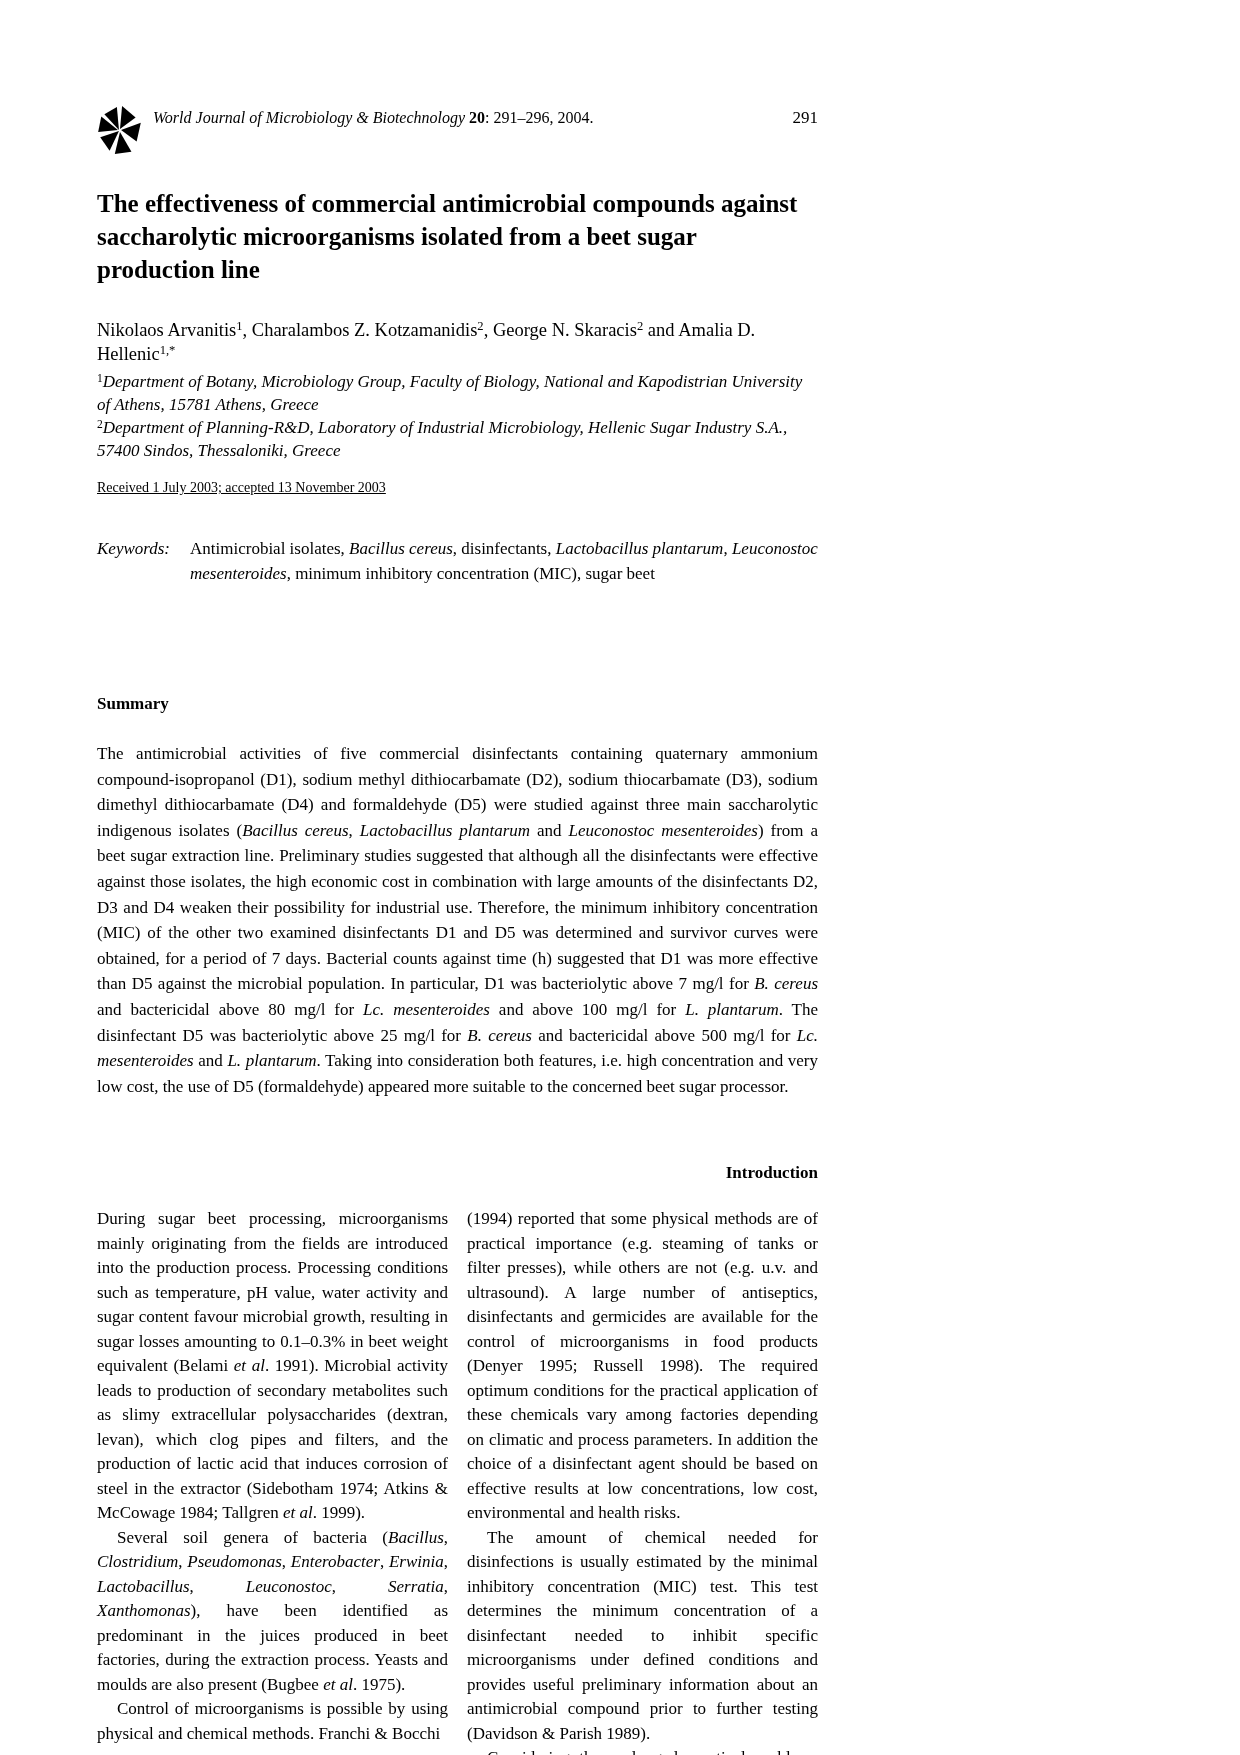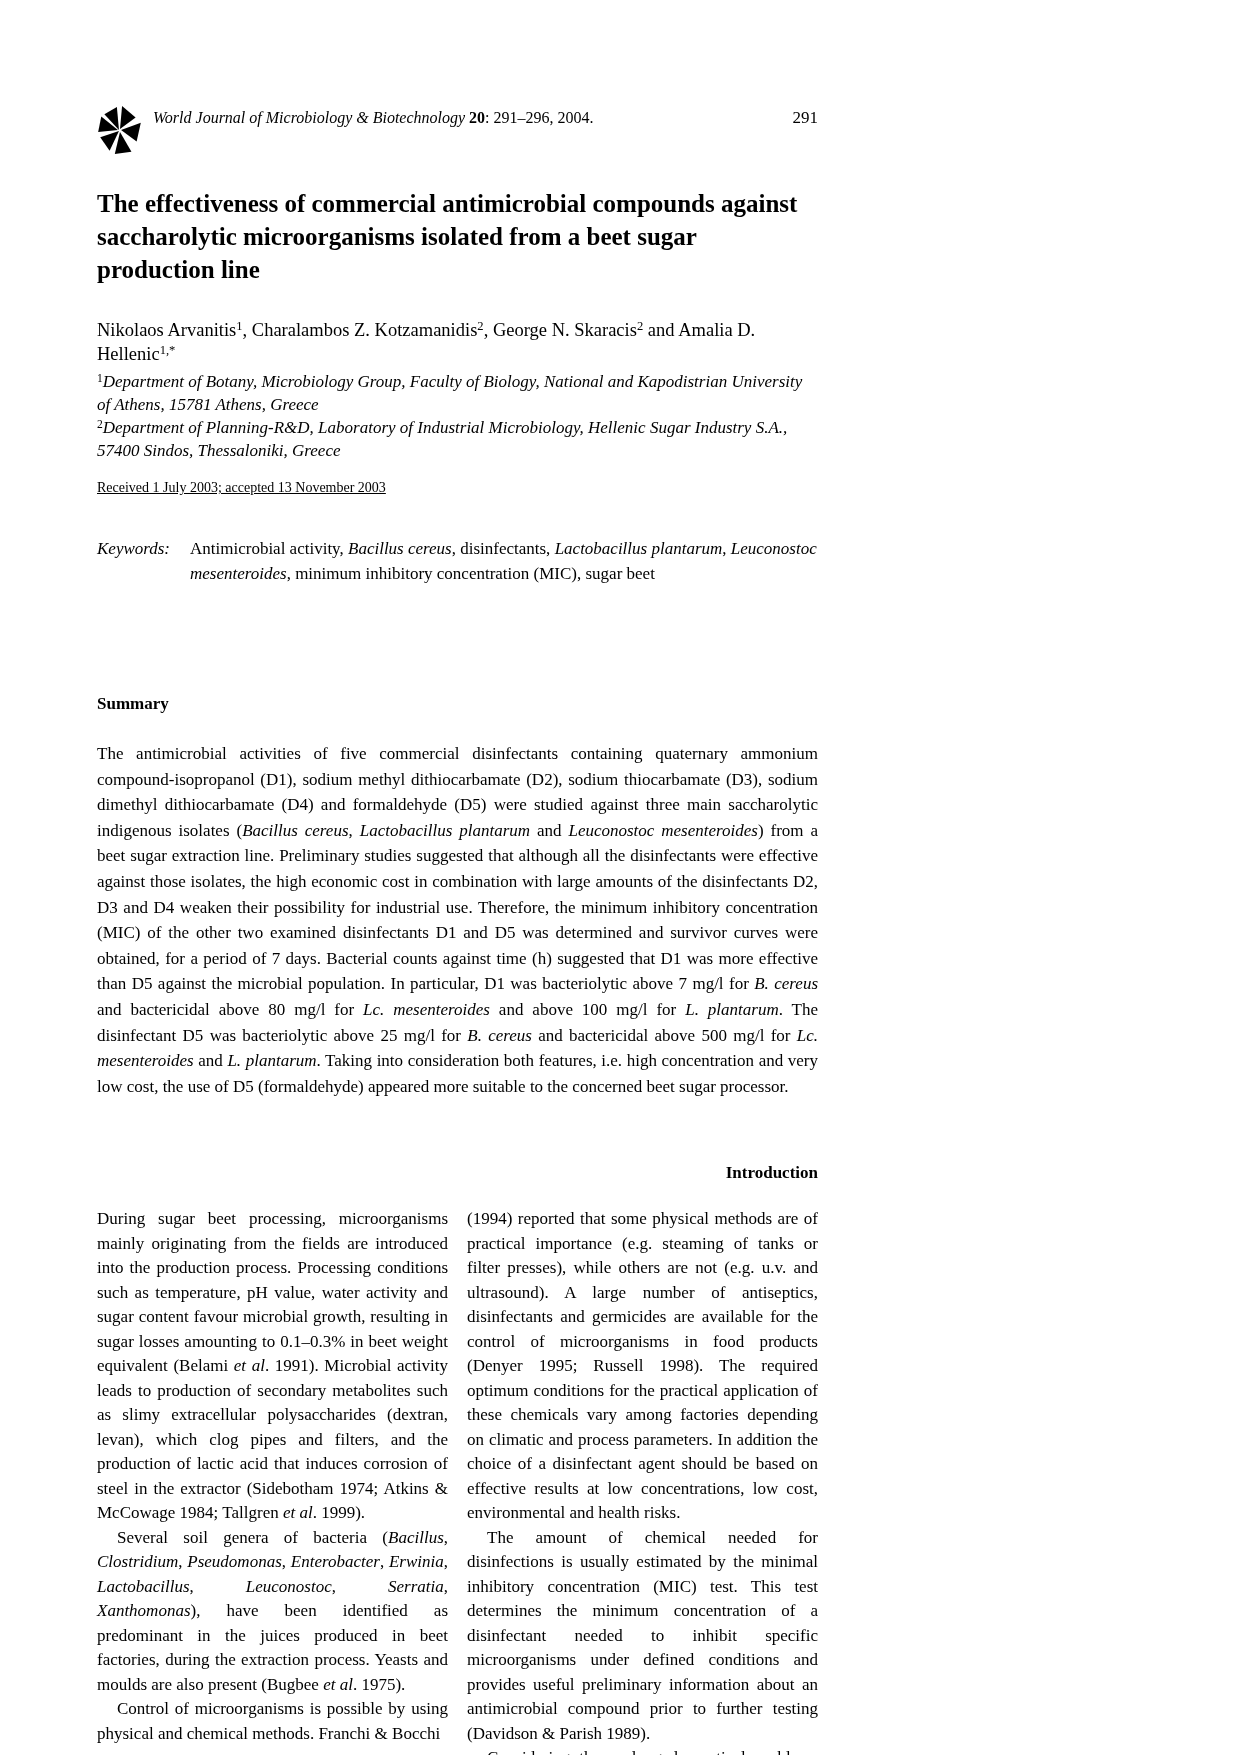--- a/index.html
+++ b/index.html
@@ -75,21 +75,21 @@
 
   <div class="affiliations">
     <div class="affiliation"><span class="rt-sup">1</span><span class="rt-i">Department of Botany, Microbiology Group, Faculty of Biology, National and Kapodistrian University of Athens, 15781 Athens, Greece</span></div>
     <div class="affiliation"><span class="rt-sup">2</span><span class="rt-i">Department of Planning-R&amp;D, Laboratory of Industrial Microbiology, Hellenic Sugar Industry S.A., 57400 Sindos, Thessaloniki, Greece</span></div>
   </div>
 
   <div class="received">Received 1 July 2003; accepted 13 November 2003</div>
 
   <div class="keywords">
     <span class="kw-label">Keywords:</span>
-    <span class="kw-body"><span>Antimicrobial activity, </span><span class="rt-i">Bacillus cereus</span><span>, disinfectants, </span><span class="rt-i">Lactobacillus plantarum</span><span>, </span><span class="rt-i">Leuconostoc mesenteroides</span><span>, minimum inhibitory concentration (MIC), sugar beet</span></span>
+    <span class="kw-body"><span>Antimicrobial isolates, </span><span class="rt-i">Bacillus cereus</span><span>, disinfectants, </span><span class="rt-i">Lactobacillus plantarum</span><span>, </span><span class="rt-i">Leuconostoc mesenteroides</span><span>, minimum inhibitory concentration (MIC), sugar beet</span></span>
   </div>
 
   <h2 class="section-heading summary-heading">Summary</h2>
   <p class="summary-para"><span>The antimicrobial activities of five commercial disinfectants containing quaternary ammonium compound-isopropanol (D1), sodium methyl dithiocarbamate (D2), sodium thiocarbamate (D3), sodium dimethyl dithiocarbamate (D4) and formaldehyde (D5) were studied against three main saccharolytic indigenous isolates (</span><span class="rt-i">Bacillus cereus</span><span>, </span><span class="rt-i">Lactobacillus plantarum</span><span> and </span><span class="rt-i">Leuconostoc mesenteroides</span><span>) from a beet sugar extraction line. Preliminary studies suggested that although all the disinfectants were effective against those isolates, the high economic cost in combination with large amounts of the disinfectants D2, D3 and D4 weaken their possibility for industrial use. Therefore, the minimum inhibitory concentration (MIC) of the other two examined disinfectants D1 and D5 was determined and survivor curves were obtained, for a period of 7 days. Bacterial counts against time (h) suggested that D1 was more effective than D5 against the microbial population. In particular, D1 was bacteriolytic above 7 mg/l for </span><span class="rt-i">B. cereus</span><span> and bactericidal above 80 mg/l for </span><span class="rt-i">Lc. mesenteroides</span><span> and above 100 mg/l for </span><span class="rt-i">L. plantarum</span><span>. The disinfectant D5 was bacteriolytic above 25 mg/l for </span><span class="rt-i">B. cereus</span><span> and bactericidal above 500 mg/l for </span><span class="rt-i">Lc. mesenteroides</span><span> and </span><span class="rt-i">L. plantarum</span><span>. Taking into consideration both features, i.e. high concentration and very low cost, the use of D5 (formaldehyde) appeared more suitable to the concerned beet sugar processor.</span></p>
 
   <h2 class="section-heading intro-heading">Introduction</h2>
 
   <div class="columns">
     <div class="col">
       <p><span>During sugar beet processing, microorganisms mainly originating from the fields are introduced into the production process. Processing conditions such as temperature, pH value, water activity and sugar content favour microbial growth, resulting in sugar losses amounting to 0.1–0.3% in beet weight equivalent (Belami </span><span class="rt-i">et al</span><span>. 1991). Microbial activity leads to production of secondary metabolites such as slimy extracellular polysaccharides (dextran, levan), which clog pipes and filters, and the production of lactic acid that induces corrosion of steel in the extractor (Sidebotham 1974; Atkins &amp; McCowage 1984; Tallgren </span><span class="rt-i">et al</span><span>. 1999).</span></p>

